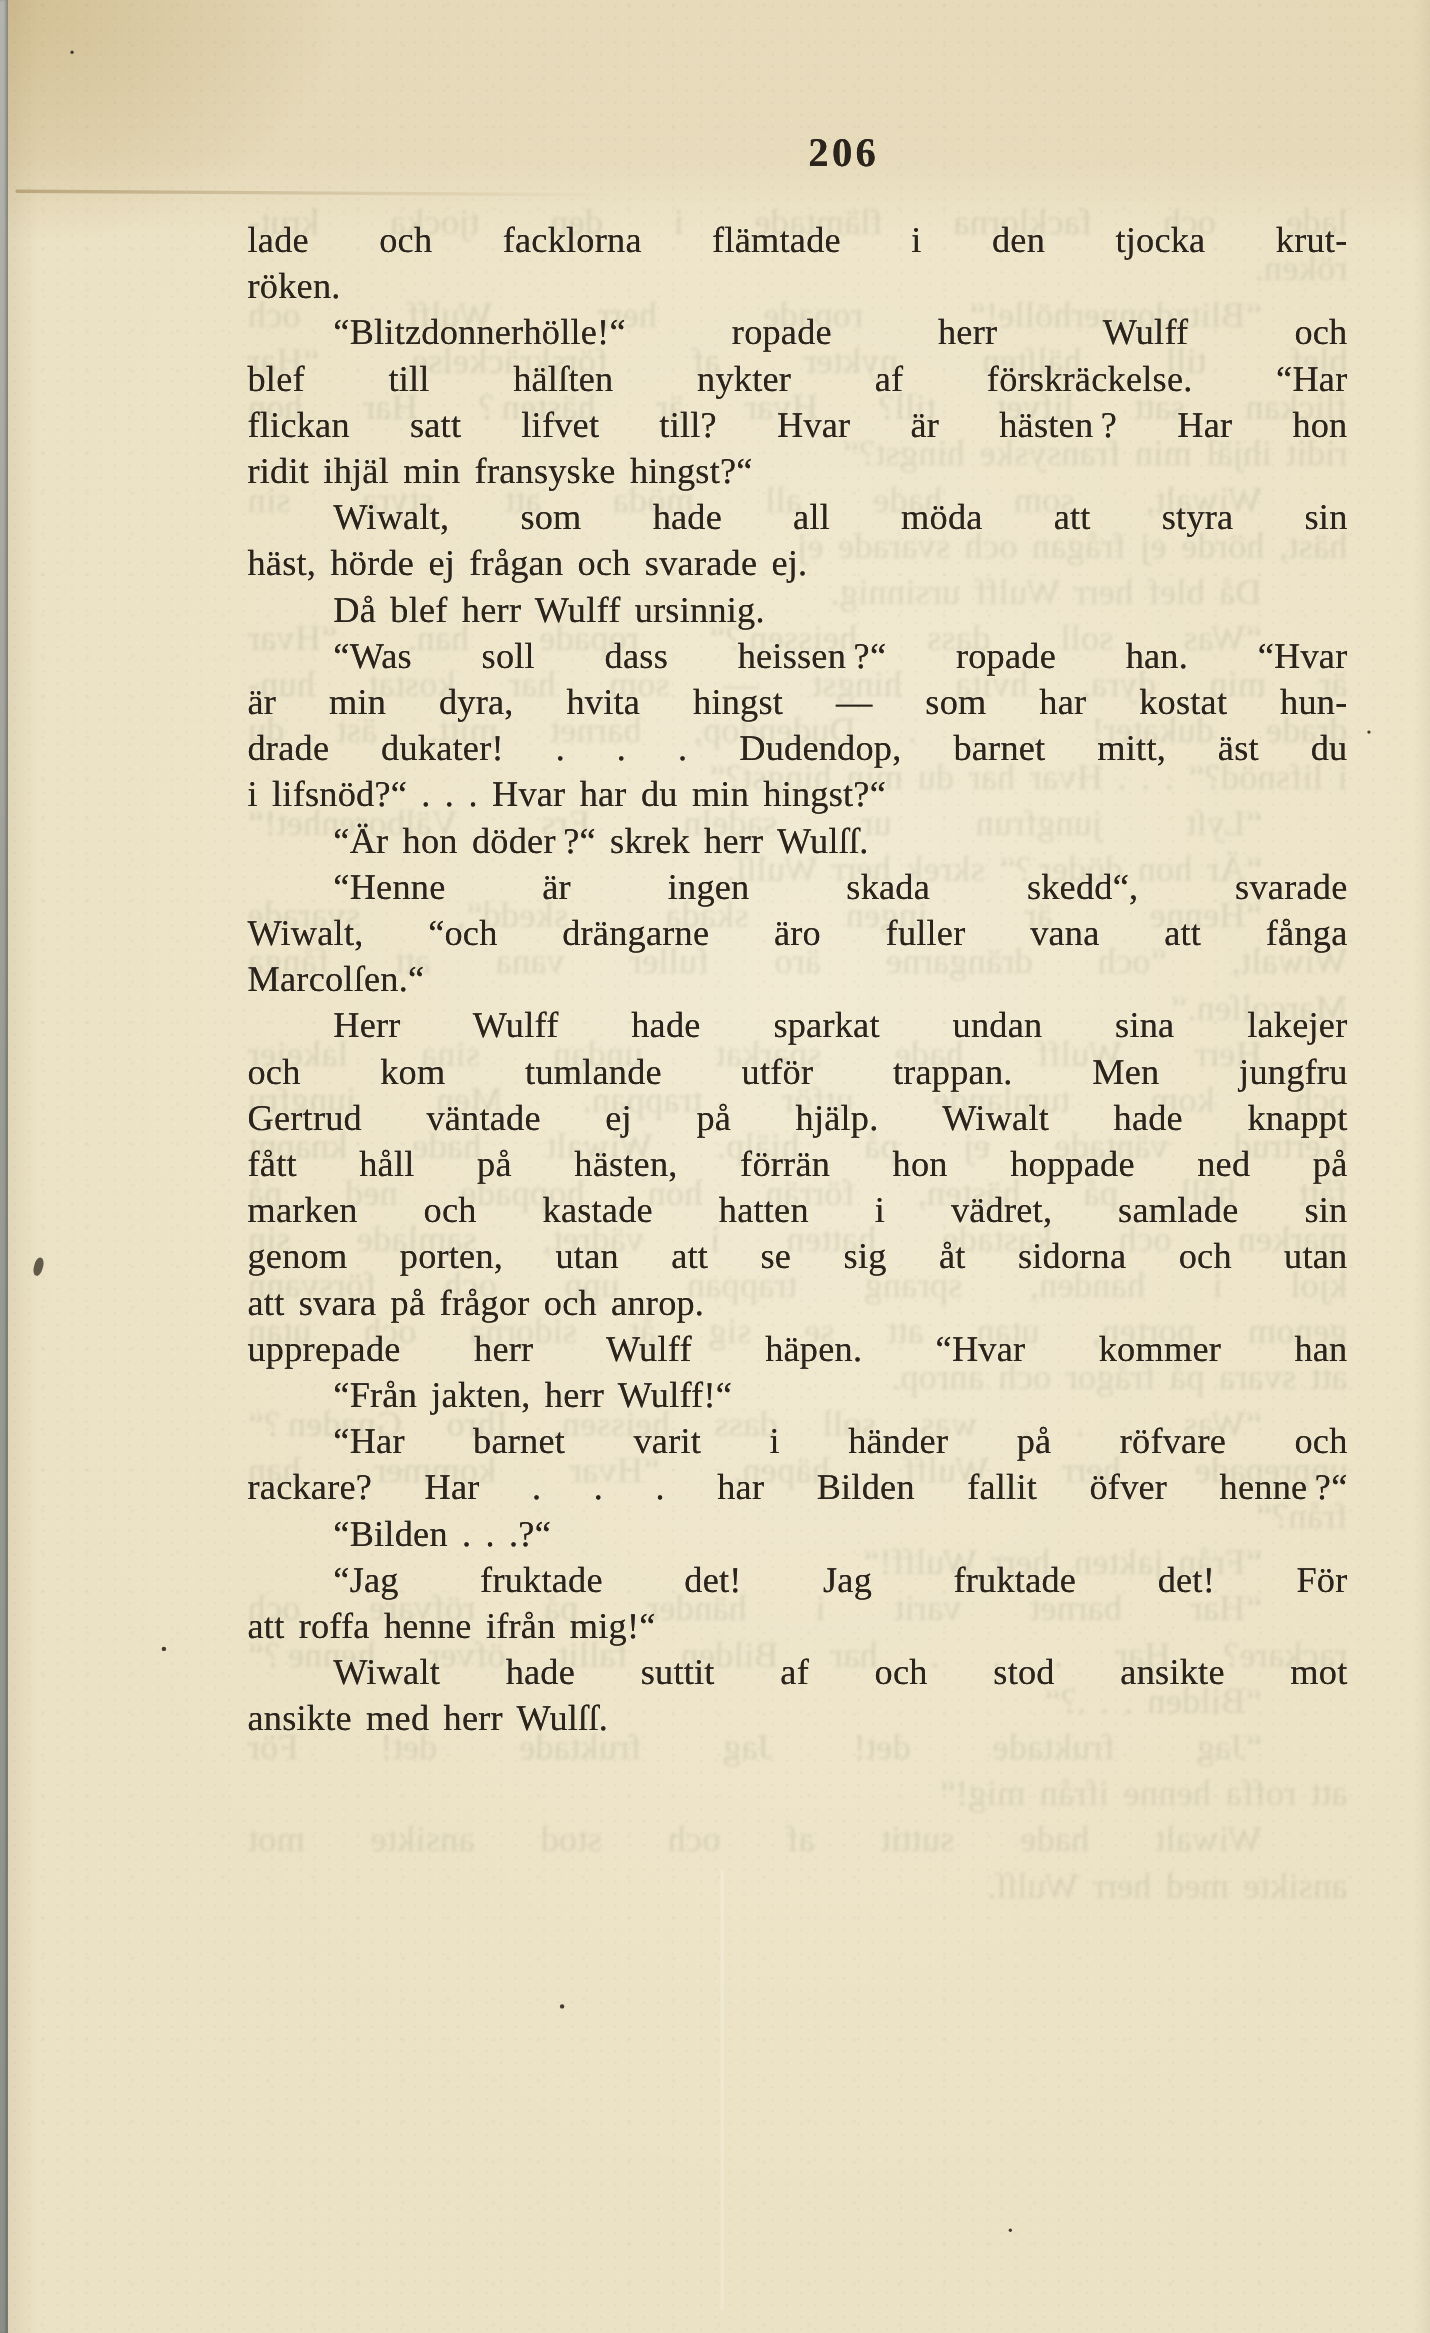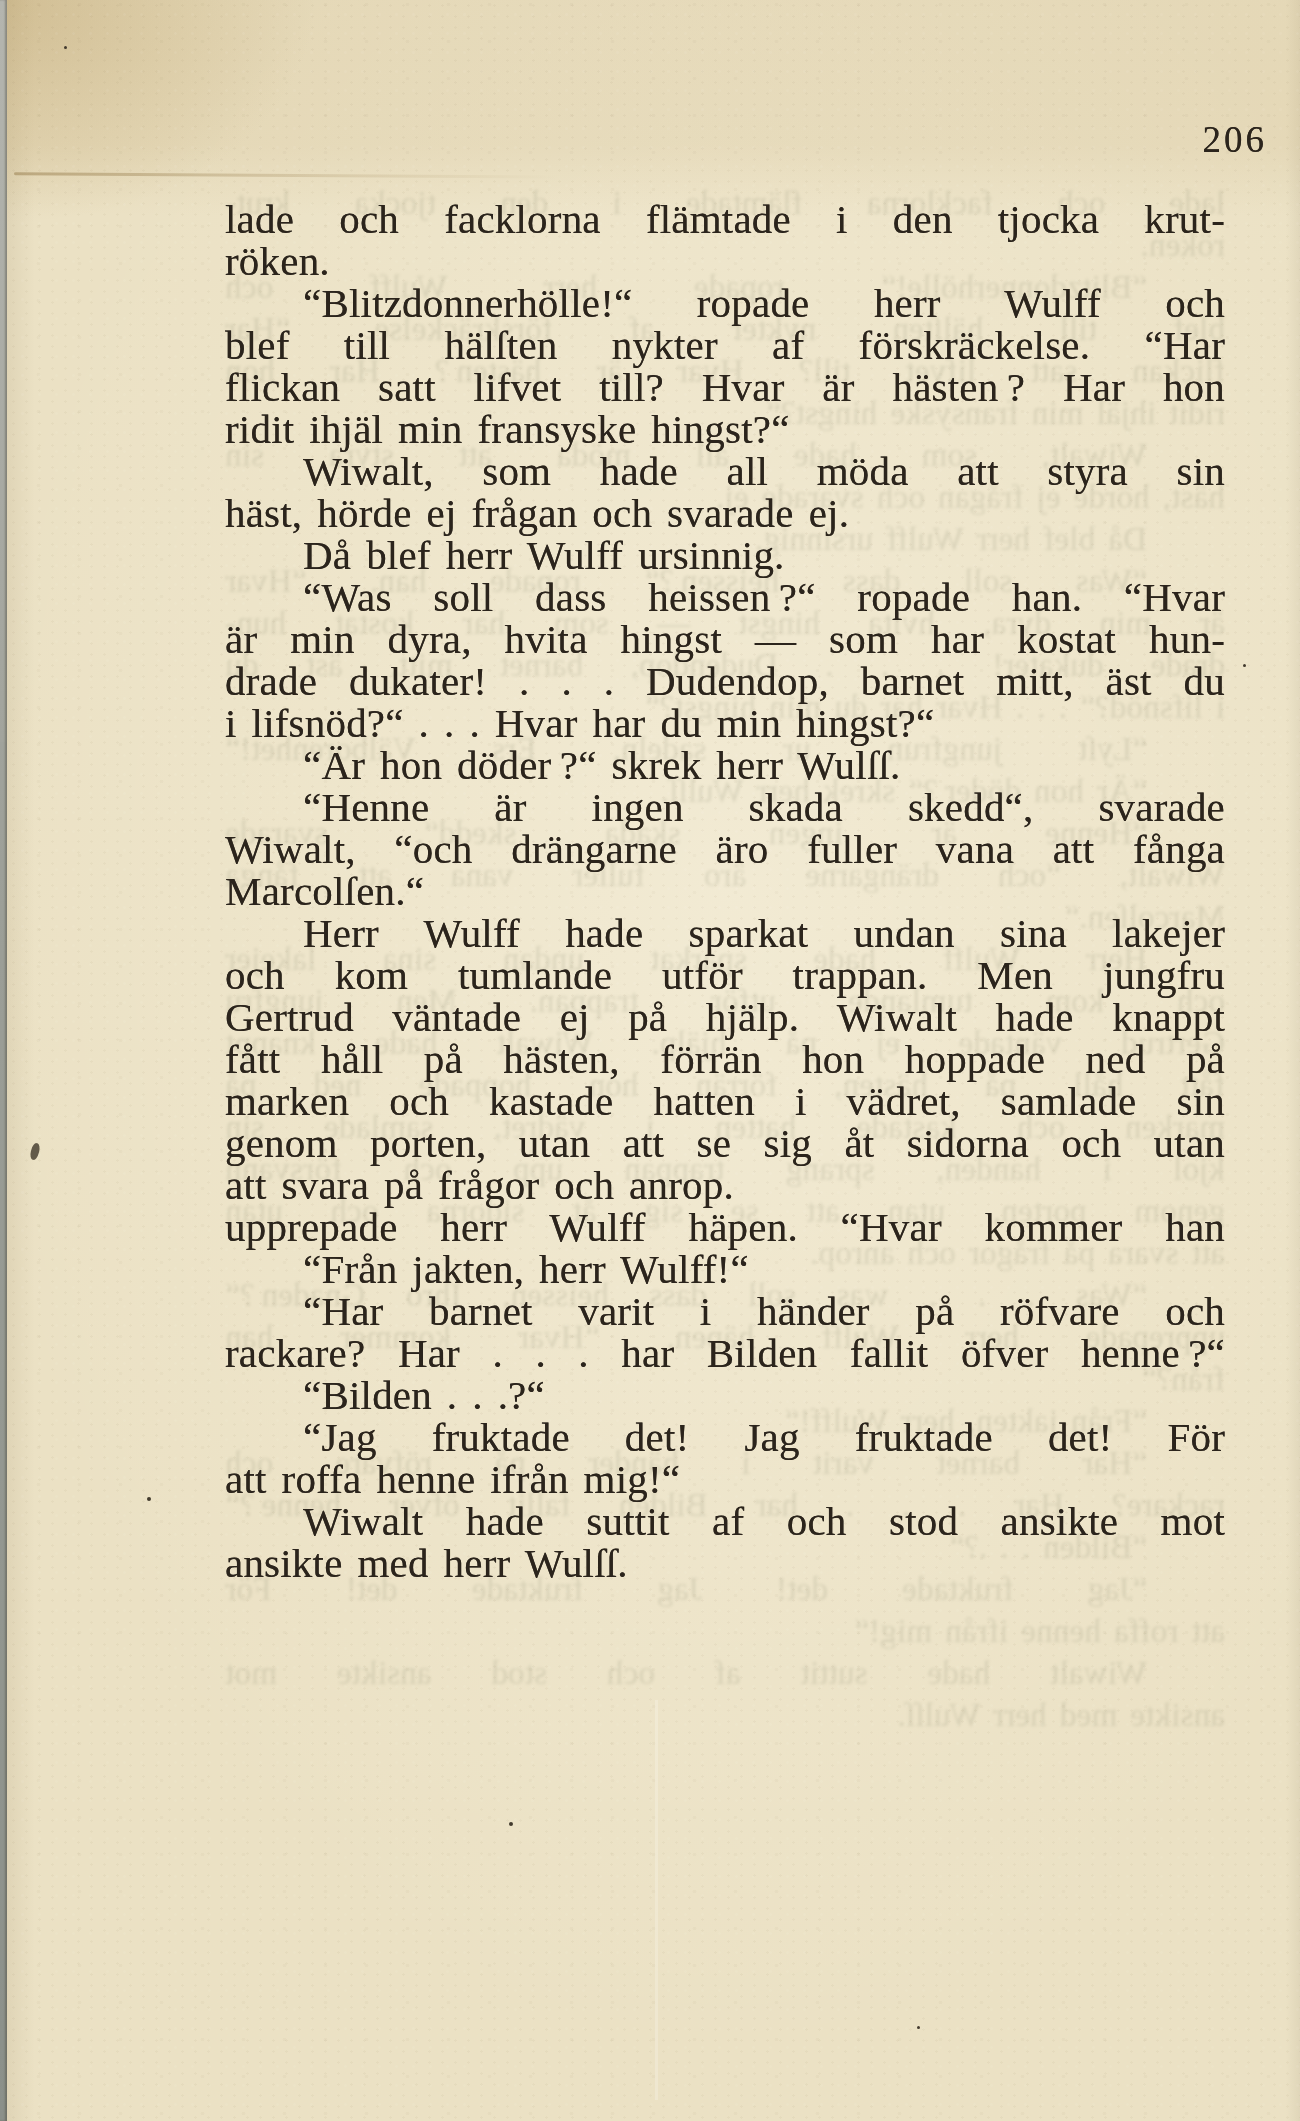--- a/index.html
+++ b/index.html
@@ -37,26 +37,27 @@
     position:absolute;left:7px;top:174px;width:545px;height:3px;
     background:linear-gradient(90deg, rgba(140,112,62,0.45), rgba(140,112,62,0.14) 65%, rgba(140,112,62,0));
     transform:rotate(0.35deg);border-radius:2px;
   }
   .streak{
     position:absolute;left:648px;top:1700px;width:3px;height:400px;
     background:rgba(255,255,250,0.22);
   }
   .folio{
     position:absolute;left:260px;top:118px;width:1000px;
-    text-align:right;font-size:37px;color:#2b241c;letter-spacing:3px;
+    text-align:center;font-size:37px;color:#2b241c;letter-spacing:3px;
     text-shadow:0 0 0.6px rgba(43,36,28,0.85);
+    font-weight:bold;
   }
   .tb{
     position:absolute;left:218px;top:198px;width:1000px;
-    font-size:41px;line-height:42px;color:#2b241c;
+    font-size:33px;line-height:42px;color:#2b241c;
     letter-spacing:0.2px;word-spacing:4.5px;
     text-shadow:0 0 0.6px rgba(43,36,28,0.8);
   }
   .tb .line{height:42px;}
   .tb .indent{padding-left:78px;box-sizing:border-box;}
   .tb .j{text-align:justify;text-align-last:justify;}
   .ghost{
     position:absolute;left:218px;top:182px;width:1000px;
     font-size:33px;line-height:42px;color:#6e7157;
     letter-spacing:0.2px;word-spacing:4.5px;

